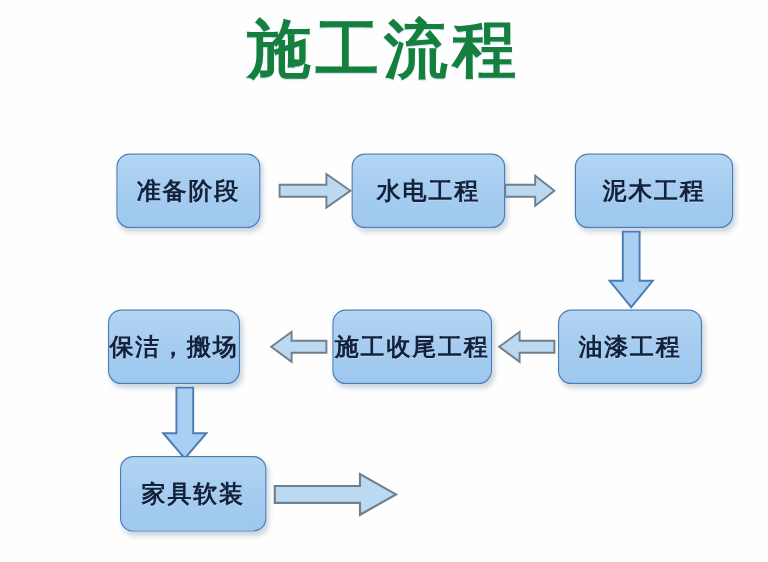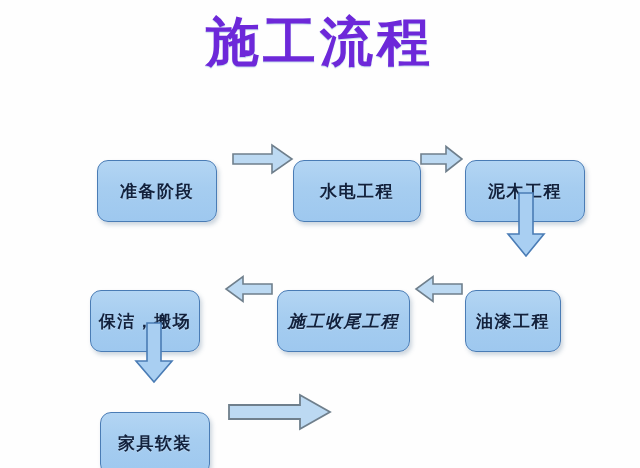--- a/index.html
+++ b/index.html
@@ -26,45 +26,44 @@
   .title {
     position: absolute;
     left: 0;
     top: 8px;
     width: 640px;
     text-align: center;
     font-family: "DejaVu Serif", "Liberation Serif", serif;
     font-size: 53px;
     font-weight: 700;
     letter-spacing: 4px;
-    color: #6d28d9;
+    color: #15803d;
     line-height: 66px;
     text-shadow: 0 1px 1px rgba(120,170,215,0.45);
     white-space: nowrap;
   }
 
   
   .node {
     position: absolute;
     box-sizing: border-box;
     background: linear-gradient(180deg, #b3d5f3 0%, #a6cdf0 45%, #9ec8ef 100%);
     border: 1.6px solid #4a7cb5;
     border-radius: 11px;
     box-shadow: 2px 3px 4px rgba(90,120,150,0.30);
     display: flex;
     align-items: center;
     justify-content: center;
     color: #12213c;
-    font-size: 17px;
+    font-size: 20px;
     font-weight: 600;
     letter-spacing: 1.5px;
     white-space: nowrap;
     font-family: "DejaVu Sans", "Liberation Sans", sans-serif;
     text-shadow: 0 1px 0 rgba(255,255,255,0.25);
-    margin-top: 32px;
   }
 
   
   .arrow {
     position: absolute;
   }
   .arrow svg {
     display: block;
     overflow: visible;
   }
@@ -89,61 +88,61 @@
   <div class="node" style="left:293px; top:128px; width:128px; height:62px;">
     <span>水电工程</span>
   </div>
 
   <div class="arrow" style="left:420px; top:145px;">
     <svg width="44" height="28" viewBox="0 0 44 28" aria-hidden="true">
       <path d="M1,9 L26,9 L26,1.5 L42,14 L26,26.5 L26,19 L1,19 Z" fill="#bcd9f2" stroke="#6f7f8c" stroke-width="1.6" stroke-linejoin="miter"></path>
     </svg>
   </div>
 
-  <div class="node" style="left:465px; top:128px; width:120px; height:62px;">
+  <div class="node" style="left:479px; top:128px; width:132px; height:62px;">
     <span>泥木工程</span>
   </div>
 
   <div class="arrow" style="left:505px; top:192px;">
     <svg width="42" height="66" viewBox="0 0 42 66" aria-hidden="true">
       <path d="M14,1 L28,1 L28,42 L39,42 L21,64 L3,42 L14,42 Z" fill="#a9cff2" stroke="#4a7cb5" stroke-width="1.6" stroke-linejoin="miter"></path>
     </svg>
   </div>
 
   <div class="node" style="left:90px; top:258px; width:110px; height:62px;">
     <span>保洁，搬场</span>
   </div>
 
   <div class="arrow" style="left:224px; top:275px;">
     <svg width="50" height="28" viewBox="0 0 50 28" aria-hidden="true">
       <path d="M48,9 L19,9 L19,1.5 L2,14 L19,26.5 L19,19 L48,19 Z" fill="#bcd9f2" stroke="#6f7f8c" stroke-width="1.6" stroke-linejoin="miter"></path>
     </svg>
   </div>
 
-  <div class="node" style="left:277px; top:258px; width:133px; height:62px;font-style:italic;">
+  <div class="node" style="left:277px; top:258px; width:133px; height:62px;">
     <span>施工收尾工程</span>
   </div>
 
   <div class="arrow" style="left:414px; top:275px;">
     <svg width="50" height="28" viewBox="0 0 50 28" aria-hidden="true">
       <path d="M48,9 L19,9 L19,1.5 L2,14 L19,26.5 L19,19 L48,19 Z" fill="#bcd9f2" stroke="#6f7f8c" stroke-width="1.6" stroke-linejoin="miter"></path>
     </svg>
   </div>
 
-  <div class="node" style="left:465px; top:258px; width:96px; height:62px;">
+  <div class="node" style="left:465px; top:258px; width:120px; height:62px;">
     <span>油漆工程</span>
   </div>
 
   <div class="arrow" style="left:133px; top:322px;">
     <svg width="42" height="62" viewBox="0 0 42 62" aria-hidden="true">
       <path d="M14,1 L28,1 L28,39 L39,39 L21,60 L3,39 L14,39 Z" fill="#a9cff2" stroke="#4a7cb5" stroke-width="1.6" stroke-linejoin="miter"></path>
     </svg>
   </div>
 
-  <div class="node" style="left:100px; top:380px; width:110px; height:63px;">
+  <div class="node" style="left:100px; top:380px; width:122px; height:63px;">
     <span>家具软装</span>
   </div>
 
   <div class="arrow" style="left:228px; top:393px;">
     <svg width="104" height="38" viewBox="0 0 104 38" aria-hidden="true">
       <path d="M1,12 L72,12 L72,2 L102,19 L72,36 L72,26 L1,26 Z" fill="#bcd9f2" stroke="#6f7f8c" stroke-width="1.8" stroke-linejoin="miter"></path>
     </svg>
   </div>
 
 

